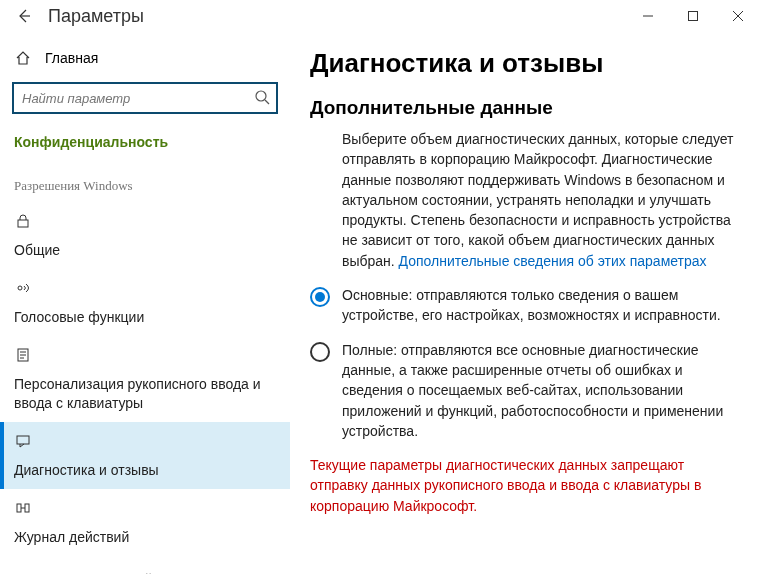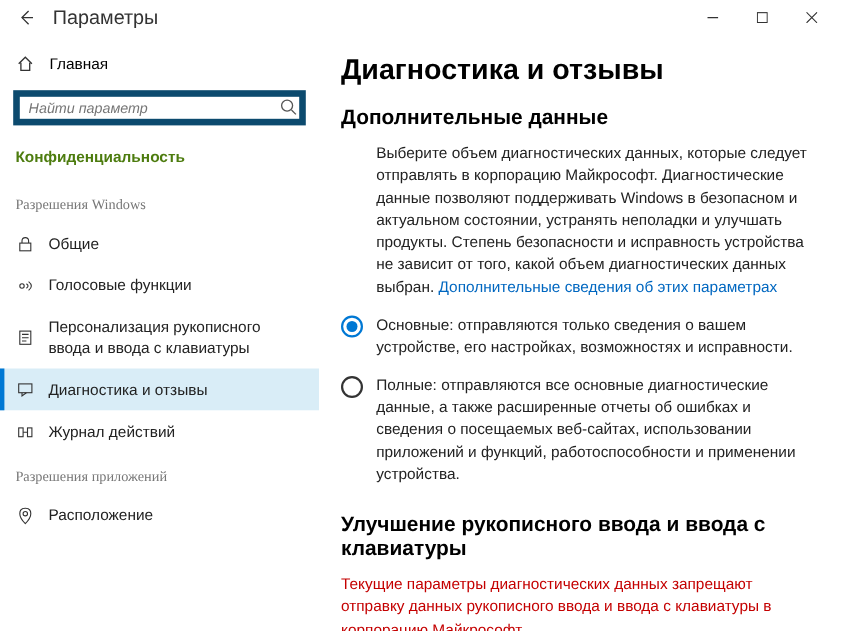--- a/index.html
+++ b/index.html
@@ -13,27 +13,27 @@
 
 .body { display: flex; flex: 1; overflow: hidden; }
 
 .sidebar { width: 290px; padding: 10px 0 0 0; overflow-y: auto; }
 .sidebar::-webkit-scrollbar { width: 0; }
 .home { display: flex; align-items: center; padding: 8px 14px; cursor: pointer; gap: 13px; }
 .home .icon { width: 18px; display: flex; justify-content: center; }
 .home span { font-size: 14px; }
 
 .search { margin: 8px 12px 14px 12px; position: relative; }
-.search input { width: 100%; height: 32px; border: 6px solid #0c4a6e; padding: 0 30px 0 8px; font-size: 13px; font-style: italic; color: #666; outline: none; }
+.search input { width: 100%; height: 32px; border: 2px solid #0c4a6e; padding: 0 30px 0 8px; font-size: 13px; font-style: italic; color: #666; outline: none; }
 .search .sicon { position: absolute; right: 8px; top: 7px; color: #555; }
 
 .section-label { font-size: 14px; font-weight: 600; padding: 6px 14px 14px 14px; color: #4d7c0f; }
 .section-sub { font-size: 13px; color: #777; padding: 14px 14px 8px 14px; font-family: Liberation Serif, serif; }
 
-.navitem { display: flex; align-items: center; padding: 10px 14px; cursor: pointer; gap: 12px; line-height: 1.3; }
+.navitem { display: flex; align-items: flex-start; padding: 10px 14px; cursor: pointer; gap: 12px; line-height: 1.3; flex-direction: column; }
 .navitem .icon { width: 18px; min-width: 18px; display: flex; justify-content: center; margin-top: 1px; }
 .navitem span { font-size: 14px; color: #222; }
 .navitem.active { background: #d9edf7; border-left: 4px solid #0078d4; padding-left: 10px; }
 
 .main { flex: 1; padding: 16px 24px 0 20px; overflow-y: auto; }
 .main::-webkit-scrollbar { width: 4px; background: #eee; }
 .main::-webkit-scrollbar-thumb { background: #bbb; }
 
 h1 { font-size: 26px; font-weight: 600; margin-bottom: 18px; }
 h2 { font-size: 19px; font-weight: 600; margin-bottom: 10px; margin-top: 6px; }
@@ -169,16 +169,15 @@
       <div class="radio-outer">
           <div class="radio-inner"></div>
         </div>
       <div class="radio-text">Основные: отправляются только сведения о вашем устройстве, его настройках, возможностях и исправности.</div>
     </div>
     <div class="radio-row">
       <div class="radio-outer"></div>
       <div class="radio-text">Полные: отправляются все основные диагностические данные, а также расширенные отчеты об ошибках и сведения о посещаемых веб-сайтах, использовании приложений и функций, работоспособности и применении устройства.</div>
     </div>
 
-    <h2 style="margin-top:26px">Улучшение рукописного ввода и ввода с клавиатуры</h2>
     <p class="warn">Текущие параметры диагностических данных запрещают отправку данных рукописного ввода и ввода с клавиатуры в корпорацию Майкрософт.</p>
   </div>
 </div>
 
 </body></html>

